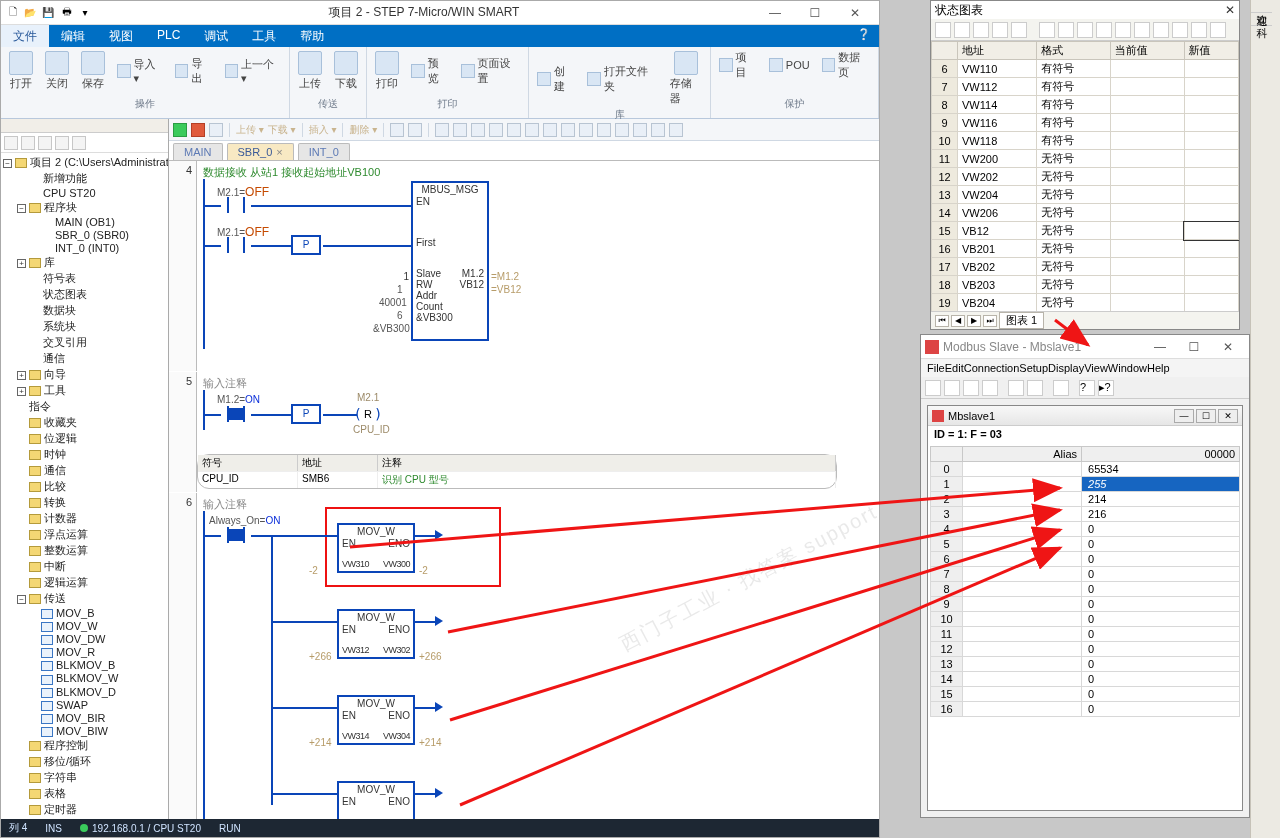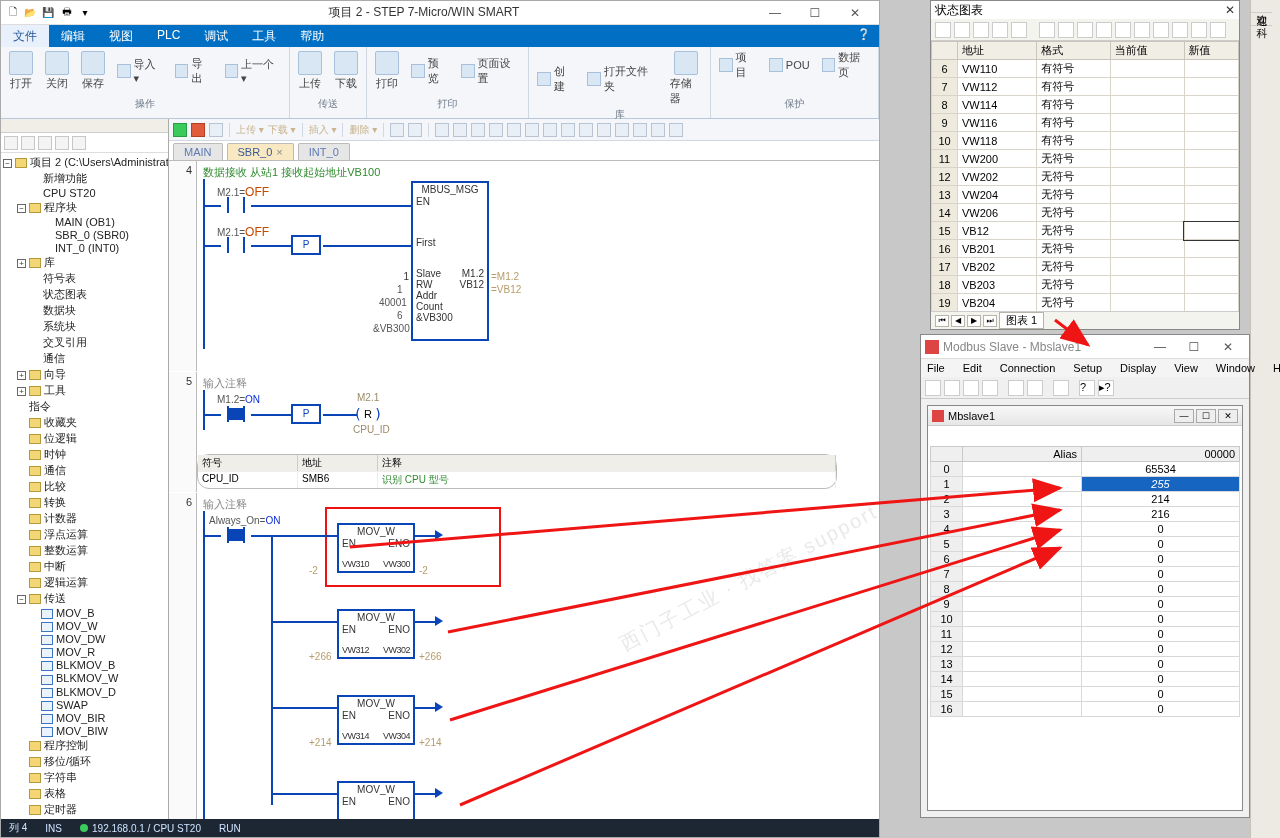--- a/index.html
+++ b/index.html
@@ -103,34 +103,34 @@
 
   
   .right-strip{position:absolute;right:0;top:0;width:30px;height:838px;background:#eceae3;border-left:1px solid #c6c2b8;}
   .right-strip .tab{writing-mode:vertical-rl;padding:6px 3px;font-size:11px;border-bottom:1px solid #ccc;}
 
   
   .modbus{position:absolute;left:920px;top:334px;width:330px;height:484px;border:1px solid #888;background:#f0f0f0;}
   .modbus .titlebar{height:24px;background:#fff;}
   .modbus .titlebar .ic{width:14px;height:14px;background:#d44;display:inline-block;margin-right:4px;}
   .modbus .titlebar .winctrls .wc{width:34px;}
-  .modbus .menubar{height:18px;background:#f4f4f4;display:flex;gap:18px;padding:0 6px;align-items:center;font-size:11px;}
+  .modbus .menubar{height:18px;background:#f4f4f4;display:flex;gap:0;padding:0 6px;align-items:center;font-size:11px;}
   .modbus .tbar{height:22px;display:flex;align-items:center;gap:3px;padding:0 4px;border-bottom:1px solid #ccc;}
   .modbus .tbar .ti{width:16px;height:16px;border:1px solid #ccc;background:#fff;}
   .modbus .child{position:absolute;left:6px;top:70px;right:6px;bottom:6px;border:1px solid #888;background:#fff;}
   .modbus .child .chdr{height:20px;background:linear-gradient(#f8f8f8,#e6e6e6);display:flex;align-items:center;padding:0 4px;font-size:11px;border-bottom:1px solid #ccc;}
   .modbus .child .chdr .ic{width:12px;height:12px;background:#d44;margin-right:4px;}
   .modbus .child .chdr .winctrls{margin-left:auto;display:flex;gap:2px;}
   .modbus .child .chdr .winctrls .wc{width:20px;height:14px;border:1px solid #aaa;background:#eee;font-size:9px;line-height:12px;text-align:center;}
   .modbus .idline{padding:2px 6px;font-size:11px;font-weight:bold;}
   .modbus .gridwrap{position:absolute;left:2px;right:2px;top:40px;bottom:2px;overflow:auto;}
   .modbus table{border-collapse:collapse;width:100%;font-size:11px;}
   .modbus th{background:#efefef;border:1px solid #c8c8c8;padding:1px 4px;font-weight:normal;text-align:right;}
   .modbus th.alias{text-align:right;}
-  .modbus td{border:1px solid #d8d8d8;padding:1px 6px;text-align:center;background:#fff;}
+  .modbus td{border:1px solid #d8d8d8;padding:1px 6px;text-align:left;background:#fff;}
   .modbus td.idx{background:#efefef;text-align:center;width:32px;}
   .modbus tr.sel td.val{background:#1665c1;color:#fff;font-style:italic;}
 
   
   .wm{position:absolute;left:420px;top:340px;transform:rotate(-28deg);color:rgba(120,120,120,.16);font-size:20px;white-space:nowrap;letter-spacing:2px;}
 </style>
 </head>
 <body>
 
 <div class="right-strip">
@@ -760,20 +760,21 @@
   <div class="child">
     <div class="chdr">
       <span class="ic"></span>
       <span>Mbslave1</span>
       <div class="winctrls">
         <div class="wc">—</div>
         <div class="wc">☐</div>
         <div class="wc">✕</div>
       </div>
     </div>
+    <div class="idline">ID = 1: F = 03</div>
     <div class="gridwrap">
       <table id="mb-table">
           <tbody>
             <tr>
               <th style="width:32px"></th>
               <th class="alias">Alias</th>
               <th>00000</th>
             </tr>
           </tbody>
           <tbody>

